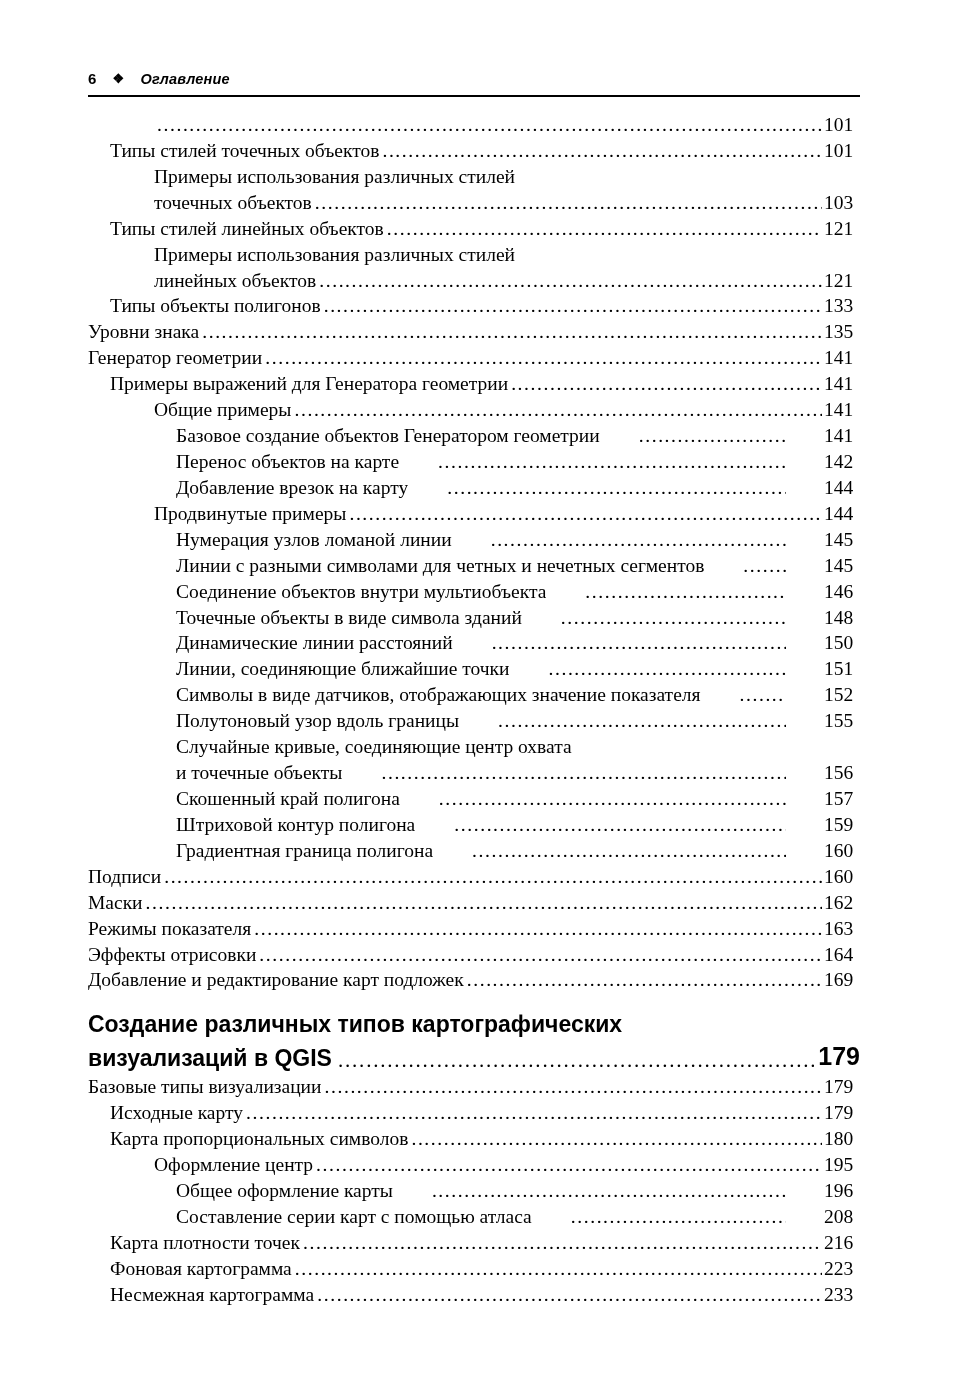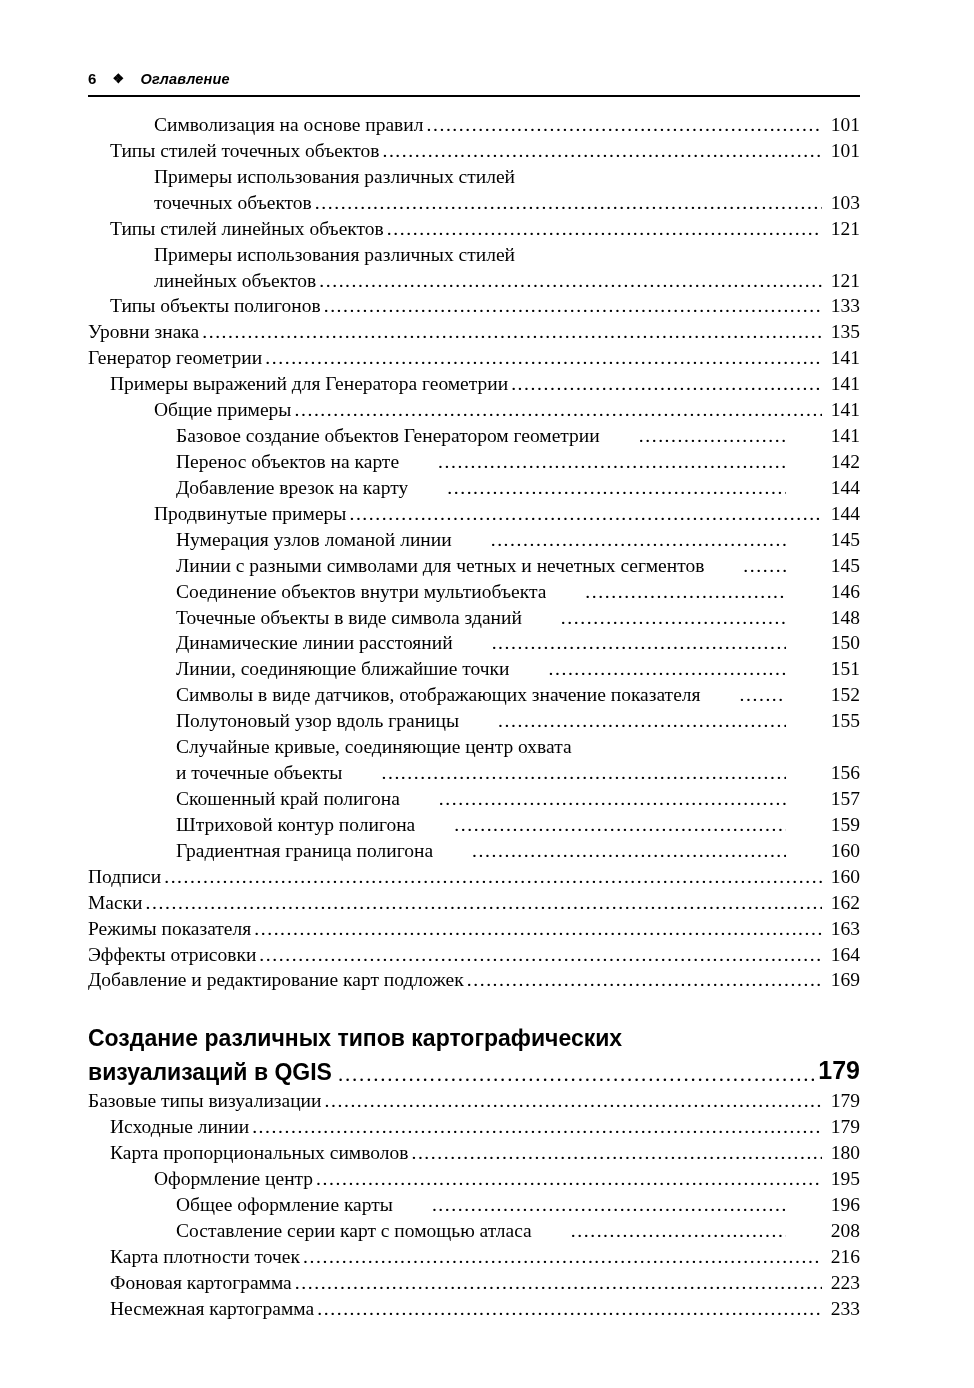--- a/index.html
+++ b/index.html
@@ -83,40 +83,39 @@
   .entry .leader {
     flex: 1 1 auto;
     overflow: hidden;
     white-space: nowrap;
     letter-spacing: 1.6px;
     margin: 0 2px 0 3px;
     color: #000;
   }
   .entry .pg {
     flex: 0 0 auto;
-    text-align: right;
     min-width: 36px;
   }
   
   .entry.cont .label {
     flex: 0 0 auto;
     text-align: center;
   }
   .entry.nodots .leader {
     visibility: hidden;
   }
 
   
   .lvl1 { padding-left: 22px; }
   .lvl2 { padding-left: 66px; }
   .lvl3 { padding-left: 88px; gap: 36px; }
 
   
   .chapter {
-    margin-top: 30px;
+    margin-top: 16px;
     font-family: "Liberation Sans", sans-serif;
     font-weight: bold;
   }
   .chapter .line1 {
     font-size: 23px;
     line-height: 1.35;
     padding-left: 0px;
   }
   .chapter .line2 {
     display: flex;
@@ -150,21 +149,20 @@
   <div class="runhead">
     <span class="pageno">6</span>
     <span class="diamond">❖</span>
     <span class="title">Оглавление</span>
   </div>
   <div class="runhead-rule"></div>
 
   <div class="toc">
     <div id="toc-list">
         <div class="entry lvl2">
-          <span class="label">Символизация на основе правил</span>
           <span class="leader">................................................................................................................................................................</span>
           <span class="pg">101</span>
         </div>
         <div class="entry lvl1">
           <span class="label">Типы стилей точечных объектов</span>
           <span class="leader">................................................................................................................................................................</span>
           <span class="pg">101</span>
         </div>
         <div class="entry lvl2 cont nodots">
           <span class="label">Примеры использования различных стилей</span>
@@ -337,21 +335,21 @@
       </div>
     </div>
 
     <div id="toc-list-after" class="after-chapter">
         <div class="entry lvl0">
           <span class="label">Базовые типы визуализации</span>
           <span class="leader">................................................................................................................................................................</span>
           <span class="pg">179</span>
         </div>
         <div class="entry lvl1">
-          <span class="label">Исходные линии</span>
+          <span class="label">Исходные карту</span>
           <span class="leader">................................................................................................................................................................</span>
           <span class="pg">179</span>
         </div>
         <div class="entry lvl1">
           <span class="label">Карта пропорциональных символов</span>
           <span class="leader">................................................................................................................................................................</span>
           <span class="pg">180</span>
         </div>
         <div class="entry lvl2">
           <span class="label">Оформление центр</span>

